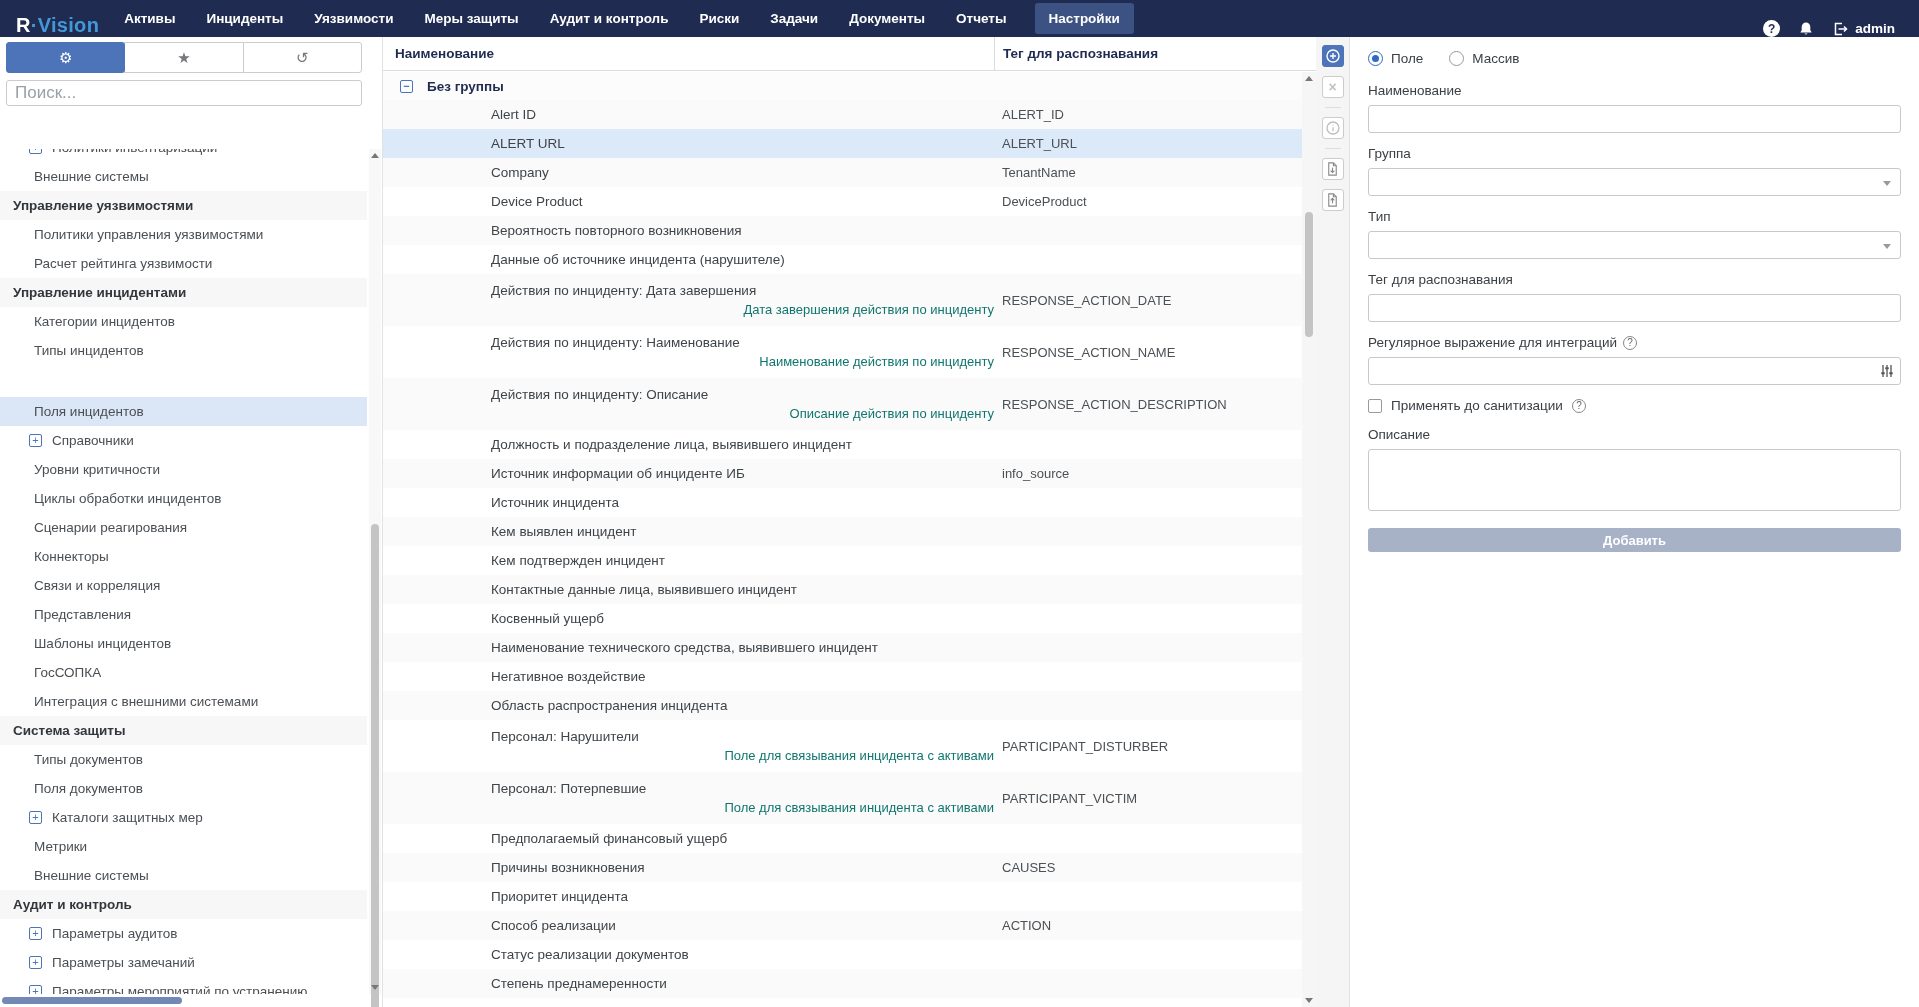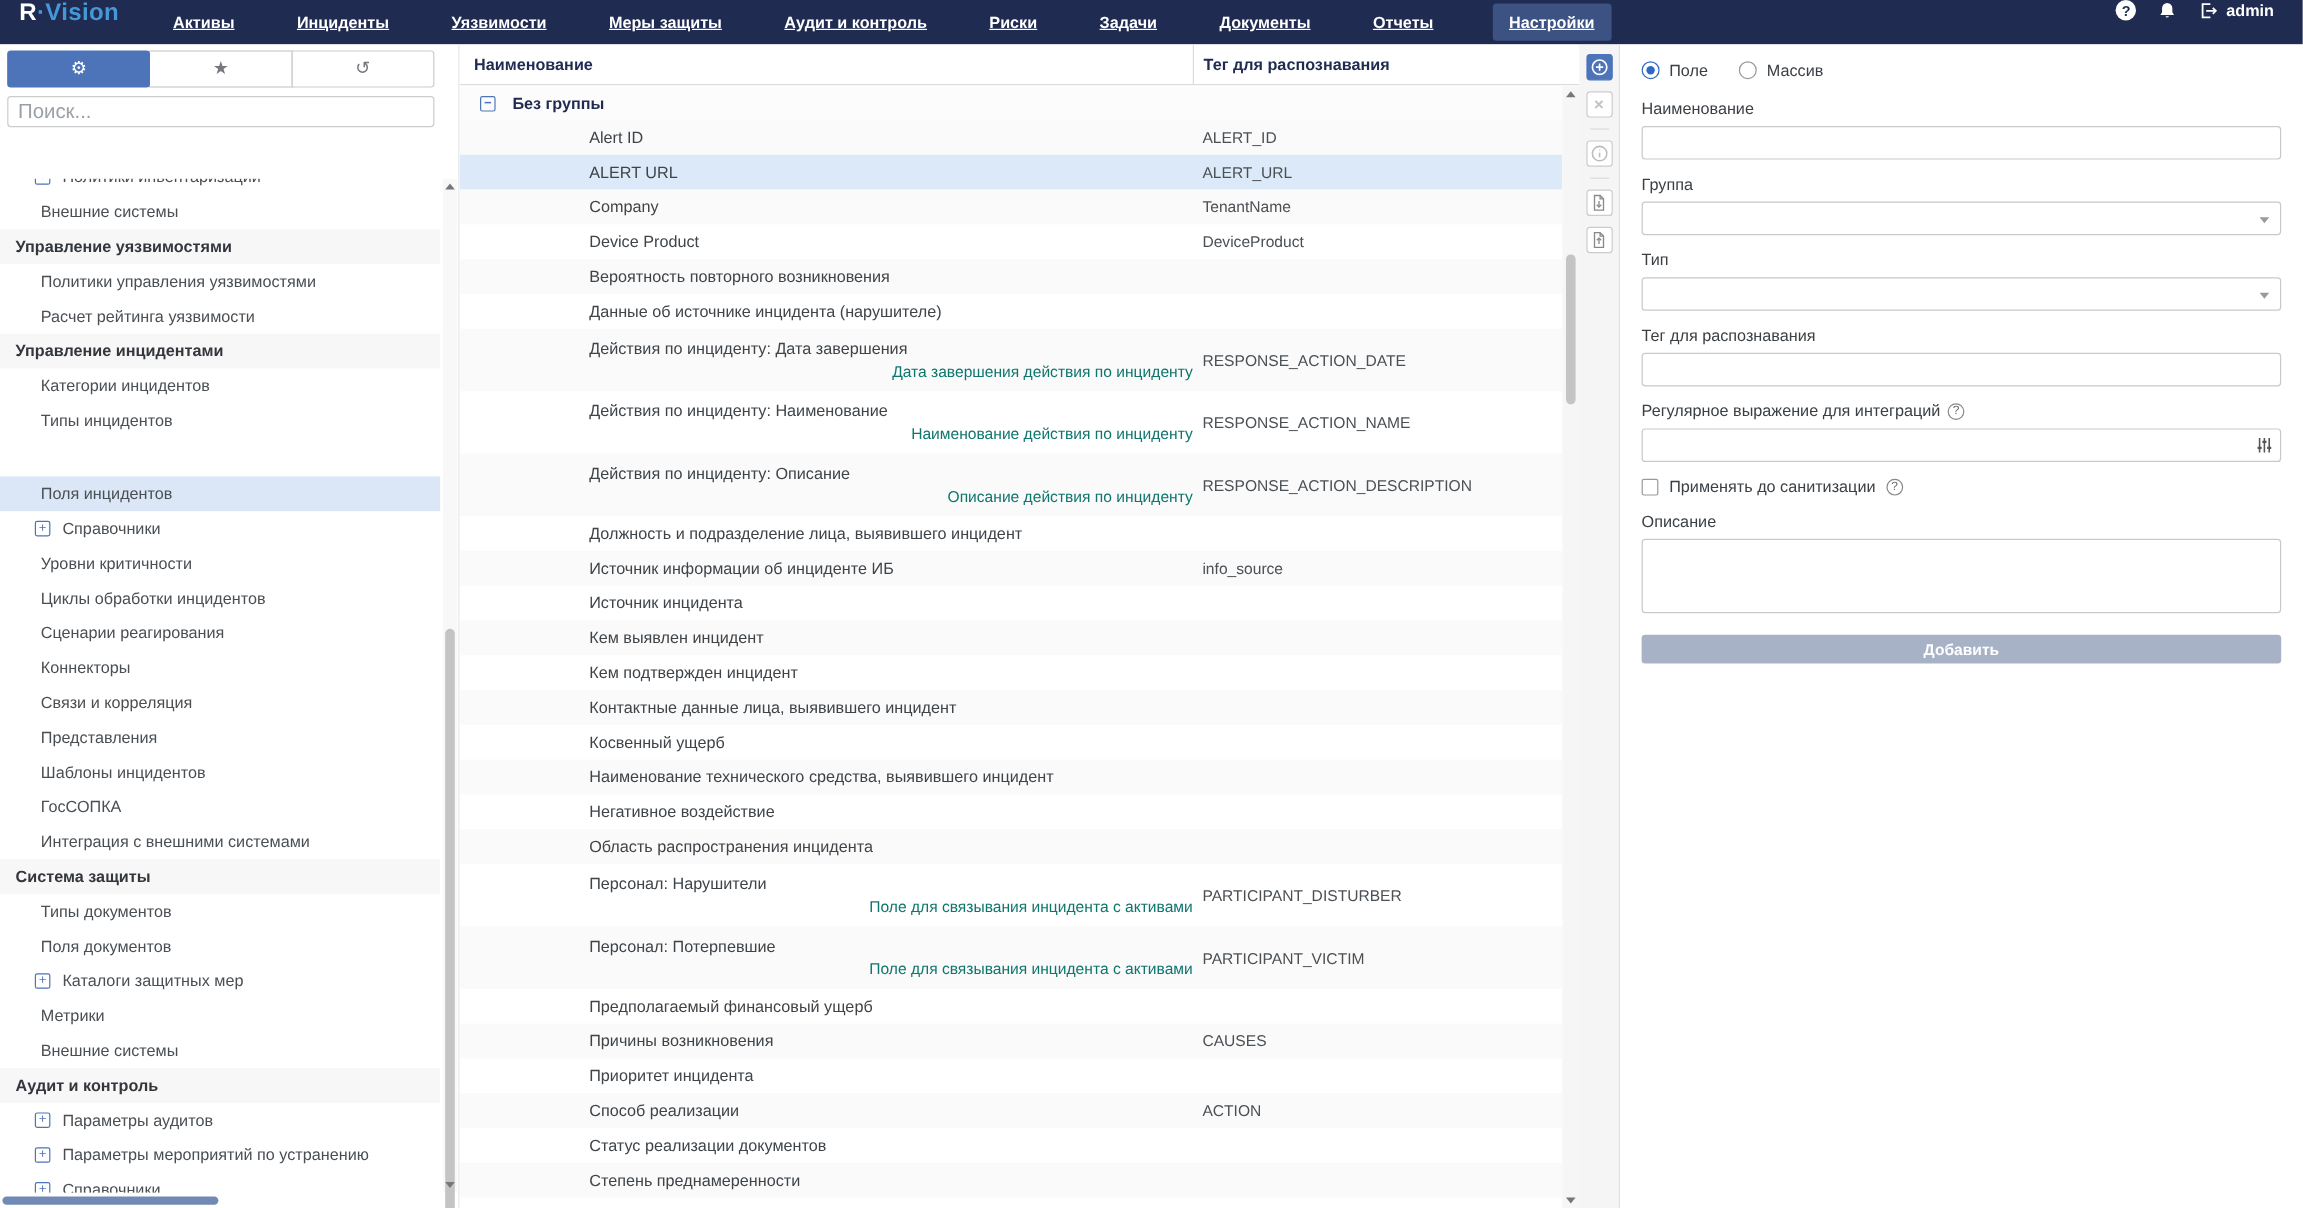--- a/index.html
+++ b/index.html
@@ -1,25 +1,25 @@
 <!DOCTYPE html>
 <html><head>
 <meta charset="utf-8">
 <style>
   * { margin:0; padding:0; box-sizing:border-box; }
   html,body { width:1919px; height:1007px; overflow:hidden; }
   body { font-family:"Liberation Sans", sans-serif; background:#fff; }
   .app { width:1919px; height:1007px; position:relative; overflow:hidden; }
 
   
-  .nav { height:37px; background:#1f2b50; display:flex; align-items:flex-start; color:#fff; }
+  .nav { height:37px; background:#1f2b50; display:flex; align-items:flex-end; color:#fff; }
   .logo { margin-left:16px; font-size:20px; font-weight:bold; letter-spacing:.3px; white-space:nowrap; }
   .logo .r { color:#fff; }
   .logo .rest { color:#4598d8; }
-  .nav-items { display:flex; margin-left:42px; gap:46px; height:100%; align-items:center;text-decoration:underline; }
+  .nav-items { display:flex; margin-left:22px; gap:25px; height:100%; align-items:center; }
   .nav-item { font-size:13.5px; font-weight:bold; height:calc(100% - 6px); display:flex; align-items:center; padding:0 3px; cursor:pointer; border-radius:3px; white-space:nowrap; }
   .nav-item.active { background:#3c5282; padding:0 14px; }
   .nav-right { margin-left:auto; display:flex; align-items:center; gap:18px; margin-right:24px; }
   .help-icon { width:17px; height:17px; border-radius:50%; background:#fff; color:#1f2b50; font-weight:bold; font-size:12px; display:flex; align-items:center; justify-content:center; cursor:pointer; }
   .nav-svg { display:flex; align-items:center; cursor:pointer; }
   .user-wrap { display:flex; align-items:center; gap:7px; cursor:pointer; }
   .user { font-weight:bold; font-size:13.5px; }
 
   .main { display:flex; height:970px; }
 
@@ -304,20 +304,24 @@
             <div class="tree-row t-header">
 
               <span>Аудит и контроль</span>
             </div>
 
             <div class="tree-row t-expandable">
               <span class="plus"></span>
               <span>Параметры аудитов</span>
             </div>
 
+            <div class="tree-row t-expandable">
+              <span class="plus"></span>
+              <span>Параметры замечаний</span>
+            </div>
 
             <div class="tree-row t-expandable">
               <span class="plus"></span>
               <span>Параметры мероприятий по устранению</span>
             </div>
 
             <div class="tree-row t-expandable">
               <span class="plus"></span>
               <span>Справочники</span>
             </div>

